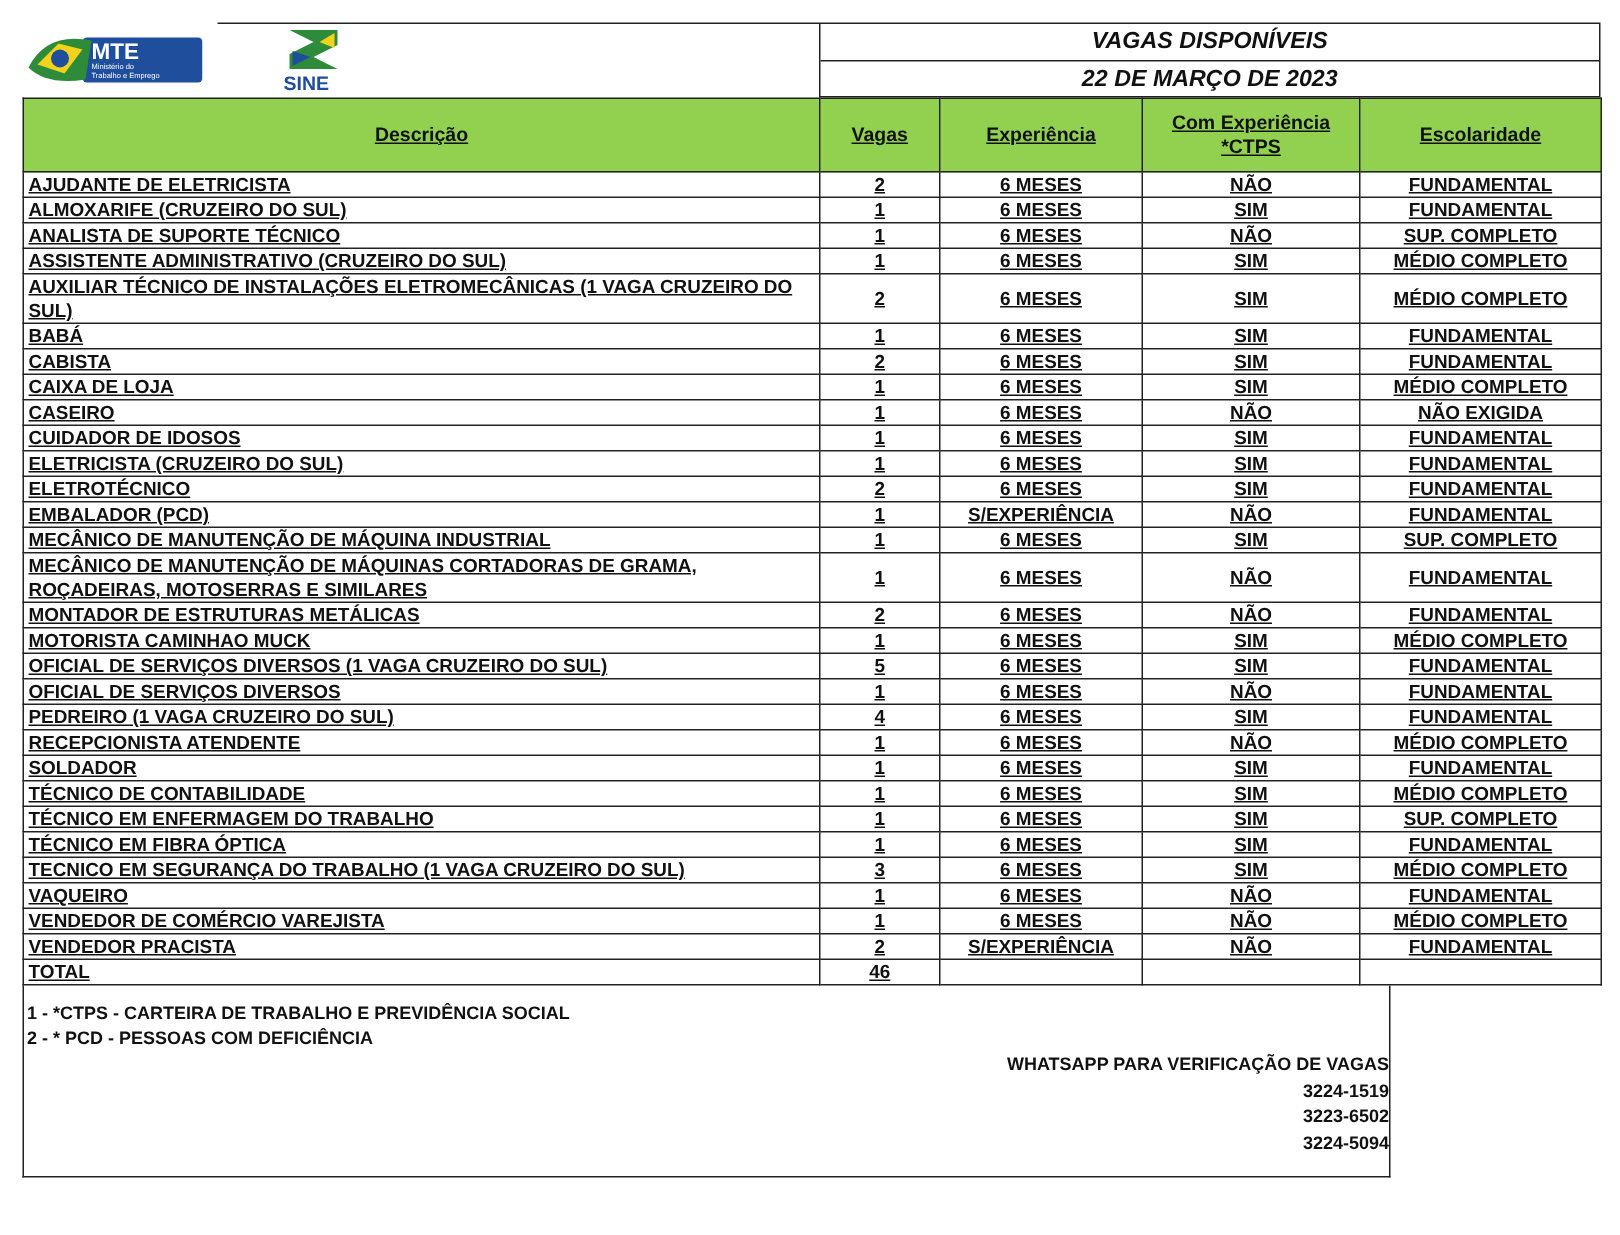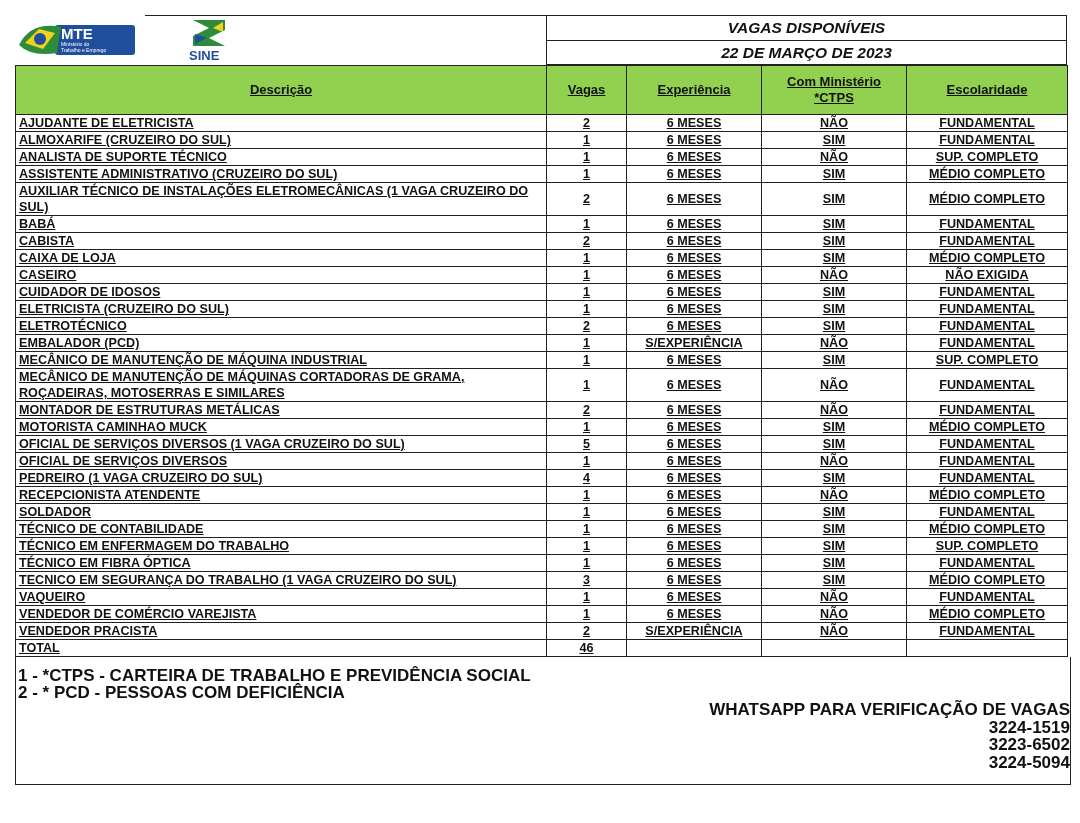--- a/index.html
+++ b/index.html
@@ -15,22 +15,22 @@
   .titlebox div { height:24px; line-height:24px; text-align:center; font-weight:bold; font-size:15.5px;font-style:italic; }
   .titlebox .t1 { border-bottom:1.5px solid #222; }
   .topline { position:absolute; left:130px; top:0; width:401px; border-top:1.5px solid #222; }
   table { border-collapse:collapse; width:1052px; table-layout:fixed;text-decoration:underline; }
   td, th { border:1.3px solid #222; padding:0 3px; font-weight:bold; font-size:12.6px;
            line-height:16px; height:16px; }
   th { background:#92d050; height:48px; font-size:13px; text-align:center; }
   td.c { text-align:center; }
   td.desc { text-align:left; }
   tr.tall td { height:32px; }
-  .notes { border:1.3px solid #222; border-top:none; width:1056px; box-sizing:border-box;
-           height:128px; padding-top:10px; font-weight:bold; font-size:17px; }
+  .notes { border:1.3px solid #222; border-top:none; width:912px; box-sizing:border-box;
+           height:128px; padding-top:10px; font-weight:bold; font-size:12px; }
   .notes .n { line-height:17px; padding-left:2px; }
   .notes .ctr { line-height:17.5px;text-align:right; }
   .wa { padding-left:120px; }
   .ph { padding-left:232px; }
 </style>
 </head>
 <body>
 
 <div class="sheet">
   <div class="header">
@@ -64,21 +64,21 @@
         <col style="width:80px">
         <col style="width:135px">
         <col style="width:145px">
         <col style="width:161px">
     </colgroup>
     <thead>
       <tr>
         <th>Descrição</th>
         <th>Vagas</th>
         <th>Experiência</th>
-        <th><span>Com Ministério</span><br><span>*CTPS</span></th>
+        <th><span>Com Experiência</span><br><span>*CTPS</span></th>
         <th>Escolaridade</th>
       </tr>
     </thead>
     <tbody id="tbody">
         <tr>
           <td class="desc">AJUDANTE DE ELETRICISTA</td>
           <td class="c">2</td>
           <td class="c">6 MESES</td>
           <td class="c">NÃO</td>
           <td class="c">FUNDAMENTAL</td>

